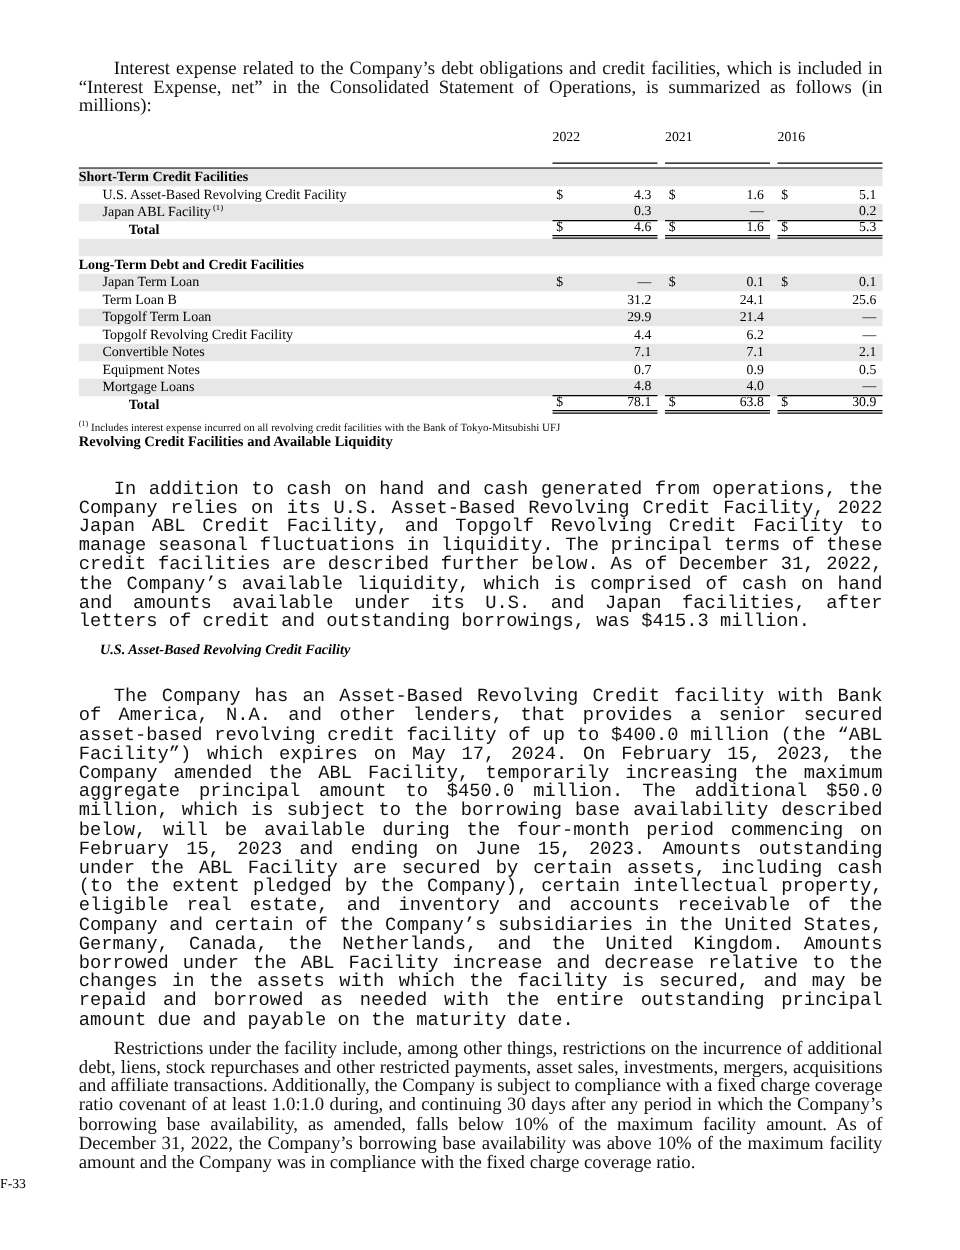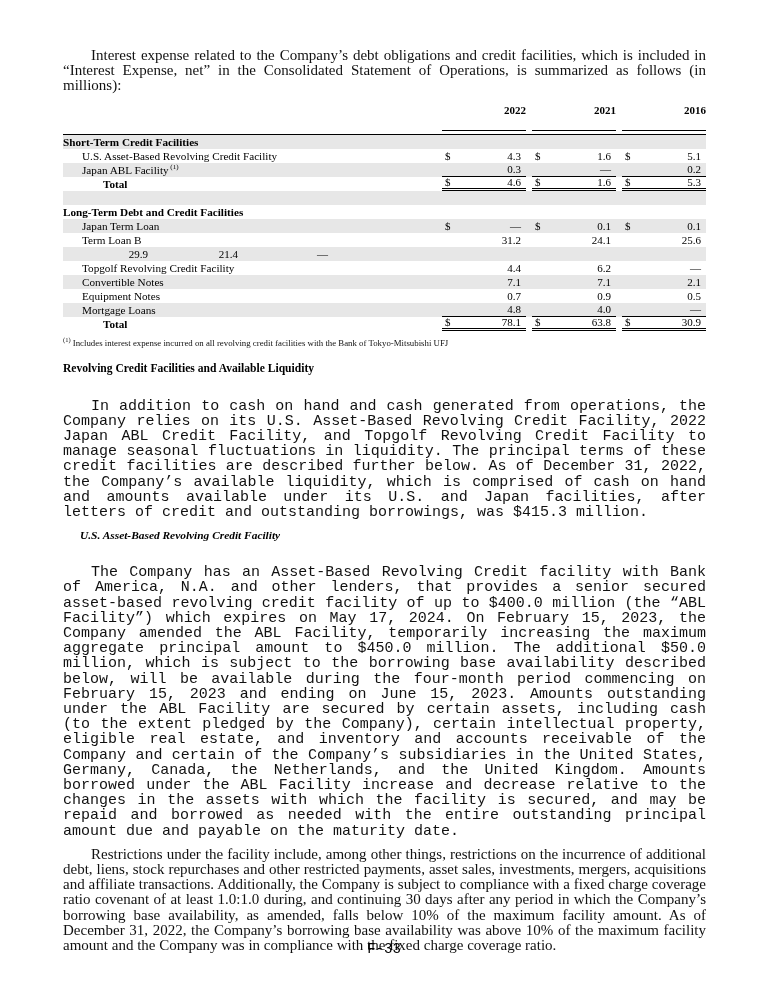--- a/index.html
+++ b/index.html
@@ -4,55 +4,55 @@
 <style>
   * { margin:0; padding:0; box-sizing:border-box; }
   html,body { background:#ffffff; }
   body { width:768px; height:1000px; position:relative; overflow:hidden;
          font-family:"Liberation Serif","DejaVu Serif",serif; color:#000; }
   .page { position:relative; width:768px; height:1000px; padding:48px 62px 0 63px; }
 
   
   .para { font-size:15px; line-height:15.2px; text-align:justify; text-indent:28px; color:#111; }
   .para + .para { margin-top:8px; }
-  .sec-heading { font-size:11.6px; font-weight:bold; margin-top:14px; }
+  .sec-heading { font-size:11.6px; font-weight:bold; }
   .sub-heading { font-size:11.4px; font-weight:bold; font-style:italic; margin-top:9px; margin-left:17px; }
   .mt8 { margin-top:24px;font-family:Liberation Mono, monospace; }
 
   
   .fin-table { margin-top:9px; font-size:11px; }
   .t-row, .h-row { display:flex; align-items:center; }
   .numcell, .yearcell { width:84px; margin-left:6px; flex:none; }
   .h-span-row .spanarea { width:264px; margin-left:6px; flex:none; text-align:center;
       font-weight:bold; font-size:11px; height:14px; line-height:13px;
       border-bottom:1.5px solid #000; }
   .h-years { margin-top:1px; }
-  .yearcell { text-align:right; font-weight:bold; height:28px; line-height:15px;
+  .yearcell { text-align:left; font-weight:normal; height:28px; line-height:15px;
       border-bottom:1.5px solid #000; }
   .lblcol { flex:1 1 auto; min-width:0; }
   .t-body { margin-top:3px; border-top:1.5px solid #000; }
   .t-row { height:14px; }
   .t-row.shaded { background:var(--shade,#e7e7e7); }
   .t-row .lbl { flex:1 1 auto; font-size:11.2px; white-space:nowrap; overflow:hidden; }
   .t-row.type-section .lbl { font-weight:bold; }
   .t-row.type-item .lbl { padding-left:19px; }
   .t-row.type-total .lbl { padding-left:40px; font-weight:bold; }
   .t-row.type-spacer { height:14px; }
   .numcell { display:flex; align-items:center; height:100%; position:relative; }
   .numcell .dollar { padding-left:3px; }
   .numcell .val { margin-left:auto; padding-right:5px; }
   .t-row.rule-below .numcell { border-bottom:1px solid #000; }
   .t-row.type-total .numcell { border-bottom:3px double #000; }
   sup.fn { font-size:7px; vertical-align:super; line-height:0; }
 
   .footnote { margin-top:5px; font-size:8.8px; color:#111; }
   .footnote sup { font-size:6.5px; vertical-align:super; }
 
-  .page-footer { position:absolute; left:0; right:0; top:941px; text-align:center;
-      font-size:14px;font-family:Liberation Mono, monospace; }
+  .page-footer { position:absolute; left:0; right:0; top:941px; 
+      font-size:11px; }
 </style>
 </head>
 <body>
 
 <div class="page">
 
   <p class="para">Interest expense related to the Company’s debt obligations and credit facilities, which is included in “Interest Expense, net” in the Consolidated Statement of Operations, is summarized as follows (in millions):</p>
 
   <div class="fin-table">
     <div class="h-row h-years">
@@ -132,20 +132,21 @@
             <span class="val">31.2</span>
           </span>
           <span class="numcell">
             <span class="val">24.1</span>
           </span>
           <span class="numcell">
             <span class="val">25.6</span>
           </span>
         </div>
         <div class="t-row type-item shaded">
+          <span class="lbl">Topgolf Term Loan</span>
           <span class="numcell">
             <span class="val">29.9</span>
           </span>
           <span class="numcell">
             <span class="val">21.4</span>
           </span>
           <span class="numcell">
             <span class="val">—</span>
           </span>
         </div>

